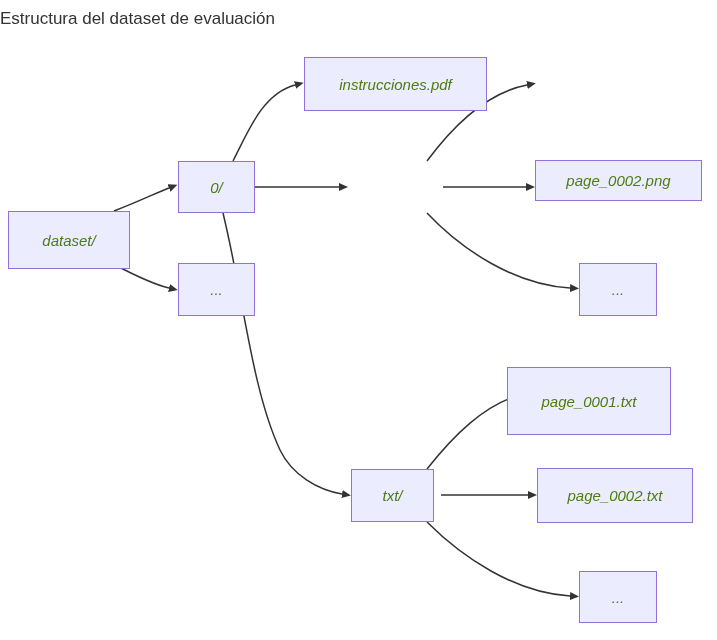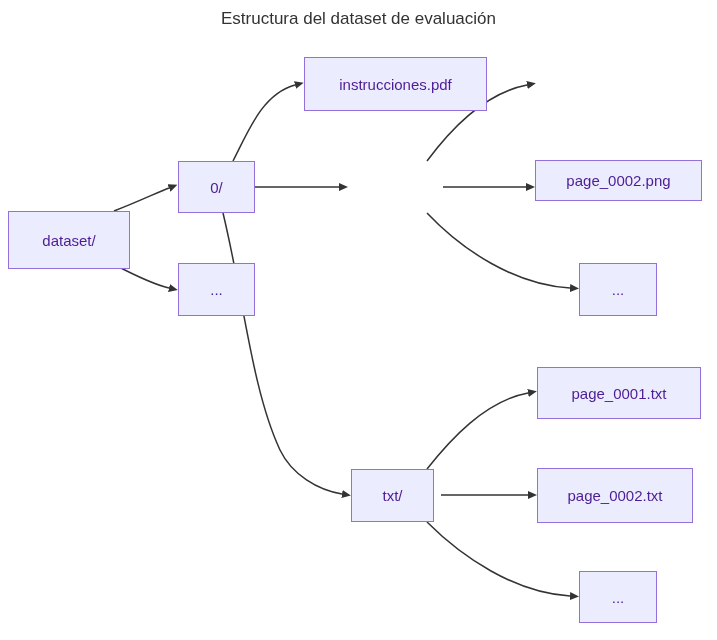--- a/index.html
+++ b/index.html
@@ -13,47 +13,47 @@
     width: 717px;
     height: 640px;
     background: #ffffff;
     overflow: hidden;
   }
   .diagram-title {
     position: absolute;
     top: 9px;
     left: 0;
     width: 717px;
-    text-align: center;
     font-size: 17px;
     color: #333333;
   }
   .edges-layer {
     position: absolute;
     left: 0;
     top: 0;
     width: 717px;
     height: 640px;
   }
   .edges-layer path.edge {
     fill: none;
     stroke: #333333;
     stroke-width: 1.5px;
   }
   .node {
     position: absolute;
     box-sizing: border-box;
     background: #ECECFF;
     border: 1px solid #9370DB;
-    color: #4c1d95;
+    color: #4d7c0f;
     font-size: 15px;
     display: flex;
     align-items: center;
     justify-content: center;
     white-space: nowrap;
+    font-style: italic;
   }
 </style>
 </head>
 <body>
 
 <div class="canvas">
 
   <div class="diagram-title">Estructura del dataset de evaluación</div>
 
   <svg class="edges-layer" width="717" height="640" viewBox="0 0 717 640" xmlns="http://www.w3.org/2000/svg">
@@ -84,19 +84,19 @@
   <div class="node" style="left:304px; top:57px;  width:183px; height:54px">instrucciones.pdf</div>
 
 
 
   <div class="node" style="left:535px; top:160px; width:167px; height:41px">page_0002.png</div>
 
   <div class="node" style="left:579px; top:263px; width:78px;  height:53px">...</div>
 
   <div class="node" style="left:351px; top:469px; width:83px;  height:53px">txt/</div>
 
-  <div class="node" style="left:537px; top:367px; width:164px; height:52px">page_0001.txt</div>
+  <div class="node" style="left:507px; top:367px; width:164px; height:68px">page_0001.txt</div>
 
   <div class="node" style="left:537px; top:468px; width:156px; height:55px">page_0002.txt</div>
 
   <div class="node" style="left:579px; top:571px; width:78px;  height:52px">...</div>
 
 </div>
 
 </body></html>

